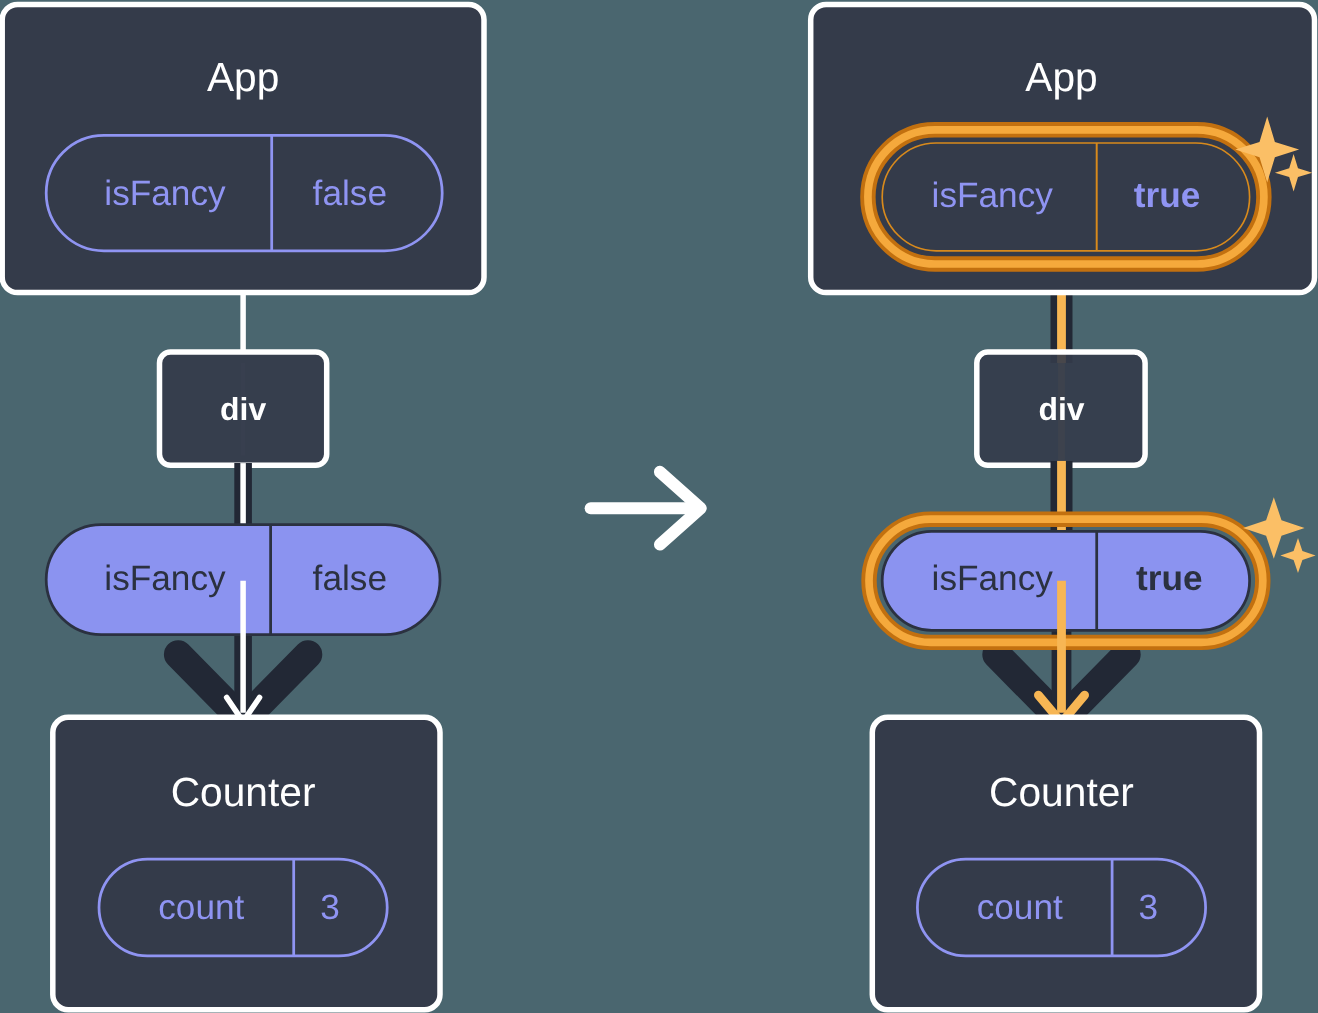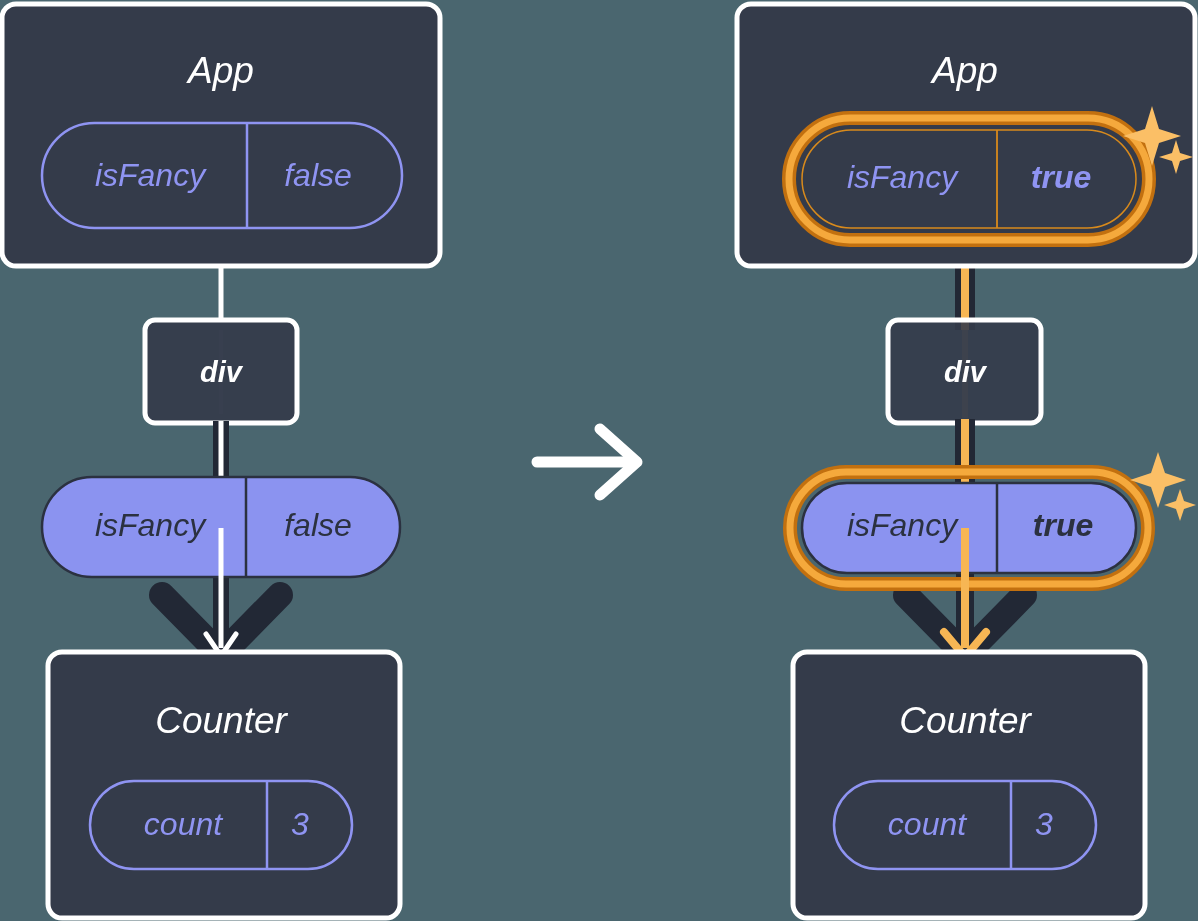--- a/index.html
+++ b/index.html
@@ -2,21 +2,21 @@
 <html><head>
 <meta charset="utf-8">
 <style>
   html,body{margin:0;padding:0;}
   body{
     width:1198px;height:921px;
     background:#4a666f;
     font-family:"Liberation Sans", sans-serif;
     overflow:hidden;
   }
-  #stage{position:relative;width:1025px;height:921px;font-style:italic;}
+  #stage{position:relative;width:1025px;height:921px;}
   svg.layer{position:absolute;top:0;left:0;width:1198px;height:921px;display:block;}
   text{dominant-baseline:middle;}
   .title-txt{fill:#ffffff;font-size:37px;font-family:"Liberation Sans",sans-serif;}
   .divlbl{fill:#ffffff;font-size:29px;font-weight:bold;font-family:"Liberation Sans",sans-serif;}
   .outline-txt{fill:#8f94f2;font-size:32px;font-family:"Liberation Sans",sans-serif;}
   .outline-txt-b{fill:#8f94f2;font-size:32px;font-weight:bold;font-family:"Liberation Sans",sans-serif;}
   .filled-txt{fill:#2b3140;font-size:32px;font-family:"Liberation Sans",sans-serif;}
   .filled-txt-b{fill:#2b3140;font-size:32px;font-weight:bold;font-family:"Liberation Sans",sans-serif;}
 </style>
 </head>

